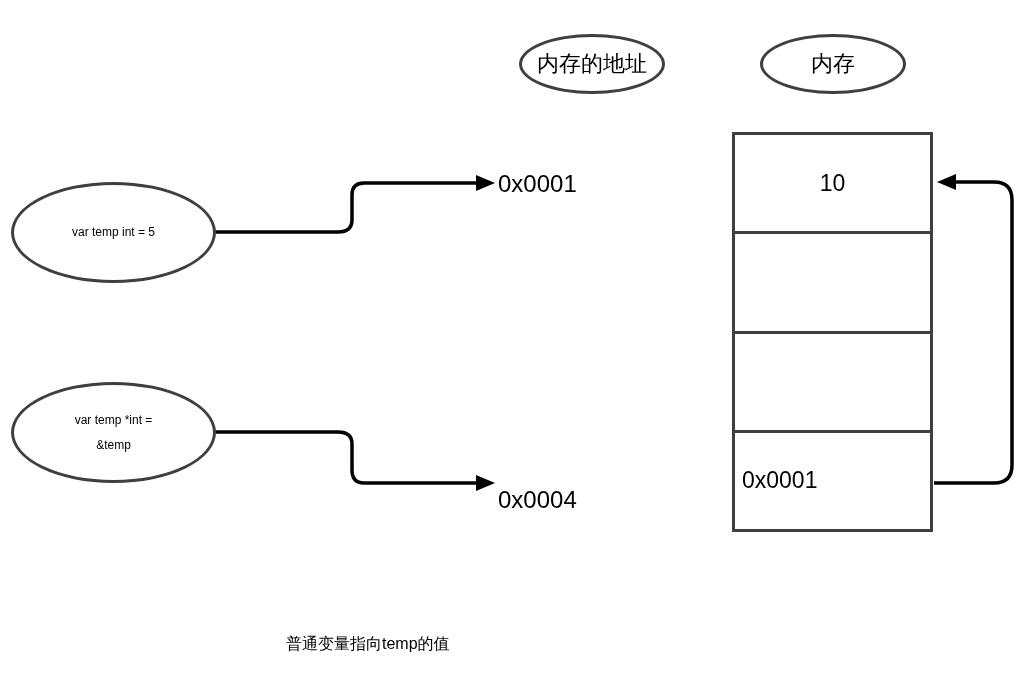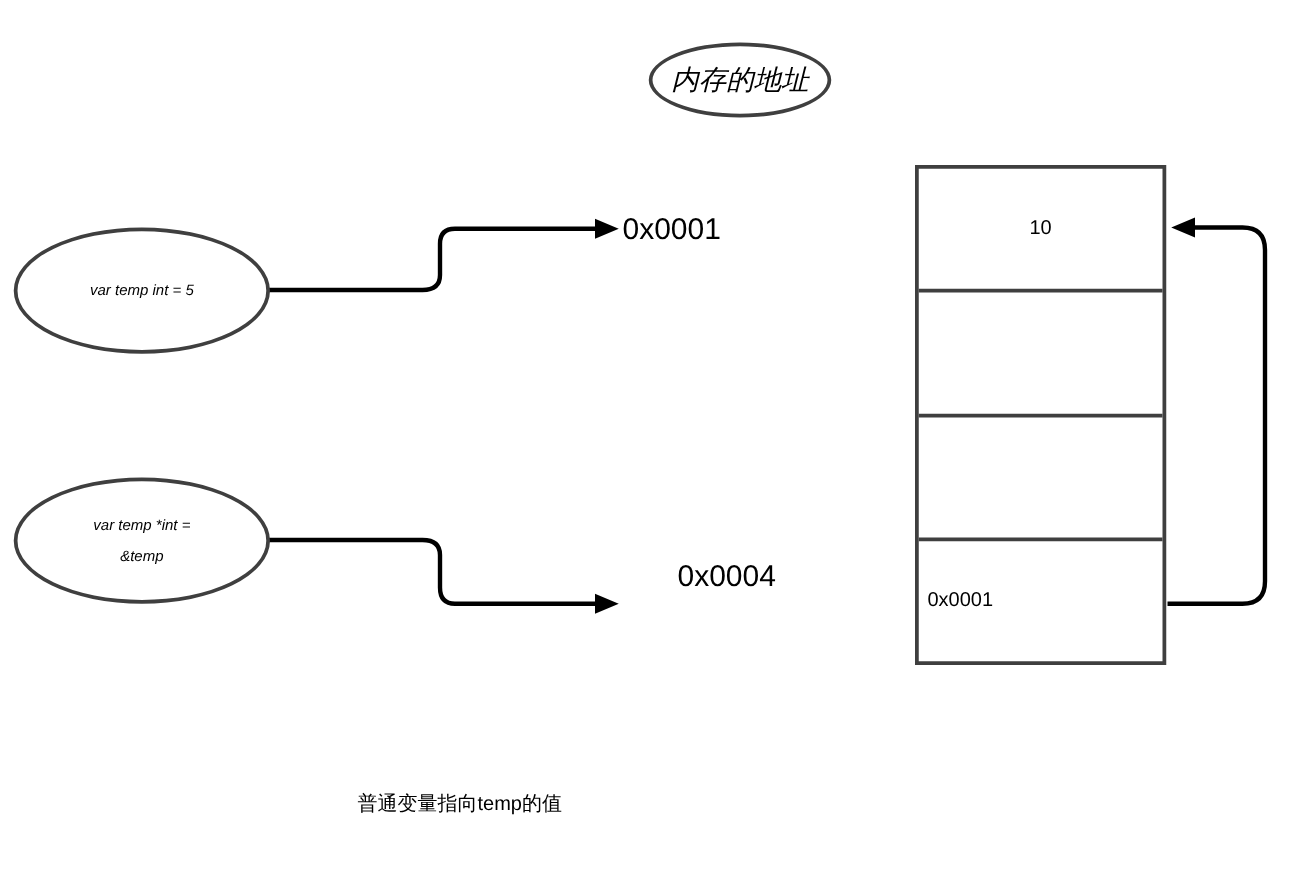--- a/index.html
+++ b/index.html
@@ -40,21 +40,20 @@
     position:absolute;
     box-sizing:border-box;
     border:3px solid var(--stroke);
     border-radius:50%;
     background:var(--background);
     display:flex;
     flex-direction:column;
     align-items:center;
     justify-content:center;
     text-align:center;
-    font-style:italic;
   }
   .oval-top{
     width:146px;
     height:60px;
     top:34px;
     font-size:22px;
   }
   .oval-var{
     width:205px;
     height:101px;
@@ -74,21 +73,21 @@
     display:flex;
     flex-direction:column;
   }
   .memory-cell{
     flex:1 1 0;
     box-sizing:border-box;
     border-bottom:3px solid var(--stroke);
     display:flex;
     align-items:center;
     justify-content:center;
-    font-size:16px;
+    font-size:23px;
   }
   .memory-cell:last-child{border-bottom:none;}
   .memory-cell.align-left{
     justify-content:flex-start;
     padding-left:7px;
   }
   .addr-label{
     position:absolute;
     font-size:24px;
     white-space:nowrap;
@@ -121,31 +120,34 @@
 
     <g>
       <path class="arrow-path" d="M 934 483 L 994 483 Q 1012 483 1012 465 L 1012 200 Q 1012 182 994 182 L 956 182"></path>
       <polygon class="arrow-head" points="937,182 956,174 956,190"></polygon>
     </g>
   </svg>
 
   <div class="oval oval-top" style="left:519px;">
     <span>内存的地址</span>
   </div>
+  <div class="oval oval-top" style="left:760px;">
+    <span>内存</span>
+  </div>
 
   <div class="oval oval-var" style="top:182px;">
     <span>var temp int = 5</span>
   </div>
   <div class="oval oval-var" style="top:382px;">
     <span>var temp *int =</span>
     <span>&amp;temp</span>
   </div>
 
   <div class="addr-label" style="left:498px;top:170px;">0x0001</div>
-  <div class="addr-label" style="left:498px;top:448px;margin-left:44px;">0x0004</div>
+  <div class="addr-label" style="left:498px;top:486px;">0x0004</div>
 
   <div class="memory-table">
     <div class="memory-cell">
       <span>10</span>
     </div>
     <div class="memory-cell">
       <span></span>
     </div>
     <div class="memory-cell">
       <span></span>

